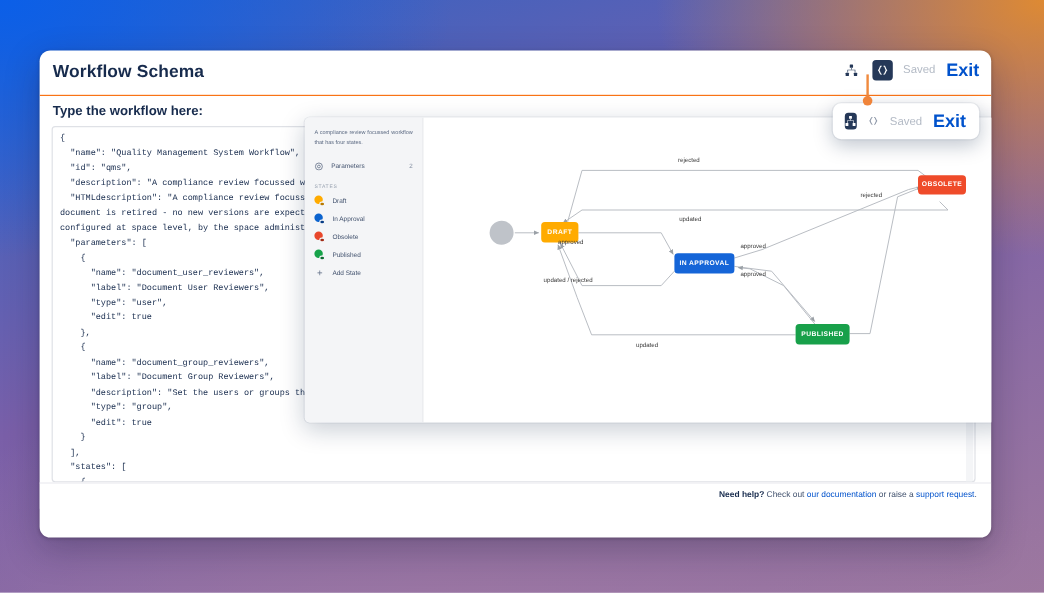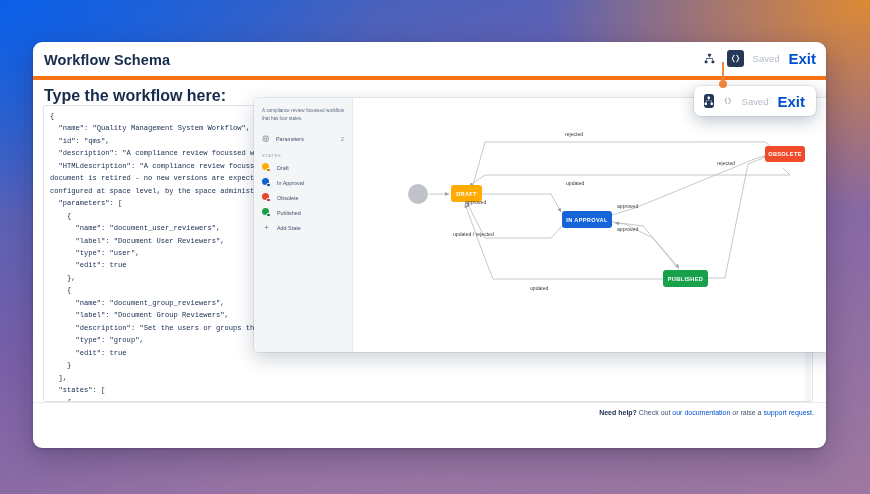--- a/index.html
+++ b/index.html
@@ -34,21 +34,21 @@
     background: #ffffff;
     border-radius: 9px;
     box-shadow: 0 10px 28px rgba(20,20,50,.28), 0 1px 3px rgba(0,0,0,.2);
     overflow: hidden;
   }
 
   
   .win-head {
     position: relative;
     height: 38px;
-    border-bottom: 4px solid #f97316;
+    border-bottom: 1px solid #f97316;
   }
   .win-title {
     position: absolute;
     left: 11px; top: 10px;
     font-size: 14.5px;
     font-weight: 600;
     color: #172b4d;
     letter-spacing: .1px;
   }
 
@@ -72,21 +72,21 @@
   .saved-txt { font-size: 9.5px; color: #b3bac5; }
   .exit-txt  { font-size: 15px; color: #0052cc; font-weight: 700; cursor: pointer; }
 
   
   .win-body { position: relative; height: 344px; }
 
   
   .prompt {
     position: absolute;
     left: 11px; top: 7px;
-    font-size: 16px;
+    font-size: 11px;
     font-weight: 700;
     color: #172b4d;
     text-align: right;
   }
 
   
   .editor {
     position: absolute;
     left: 10px; top: 25px;
     width: 770px; height: 297px;

